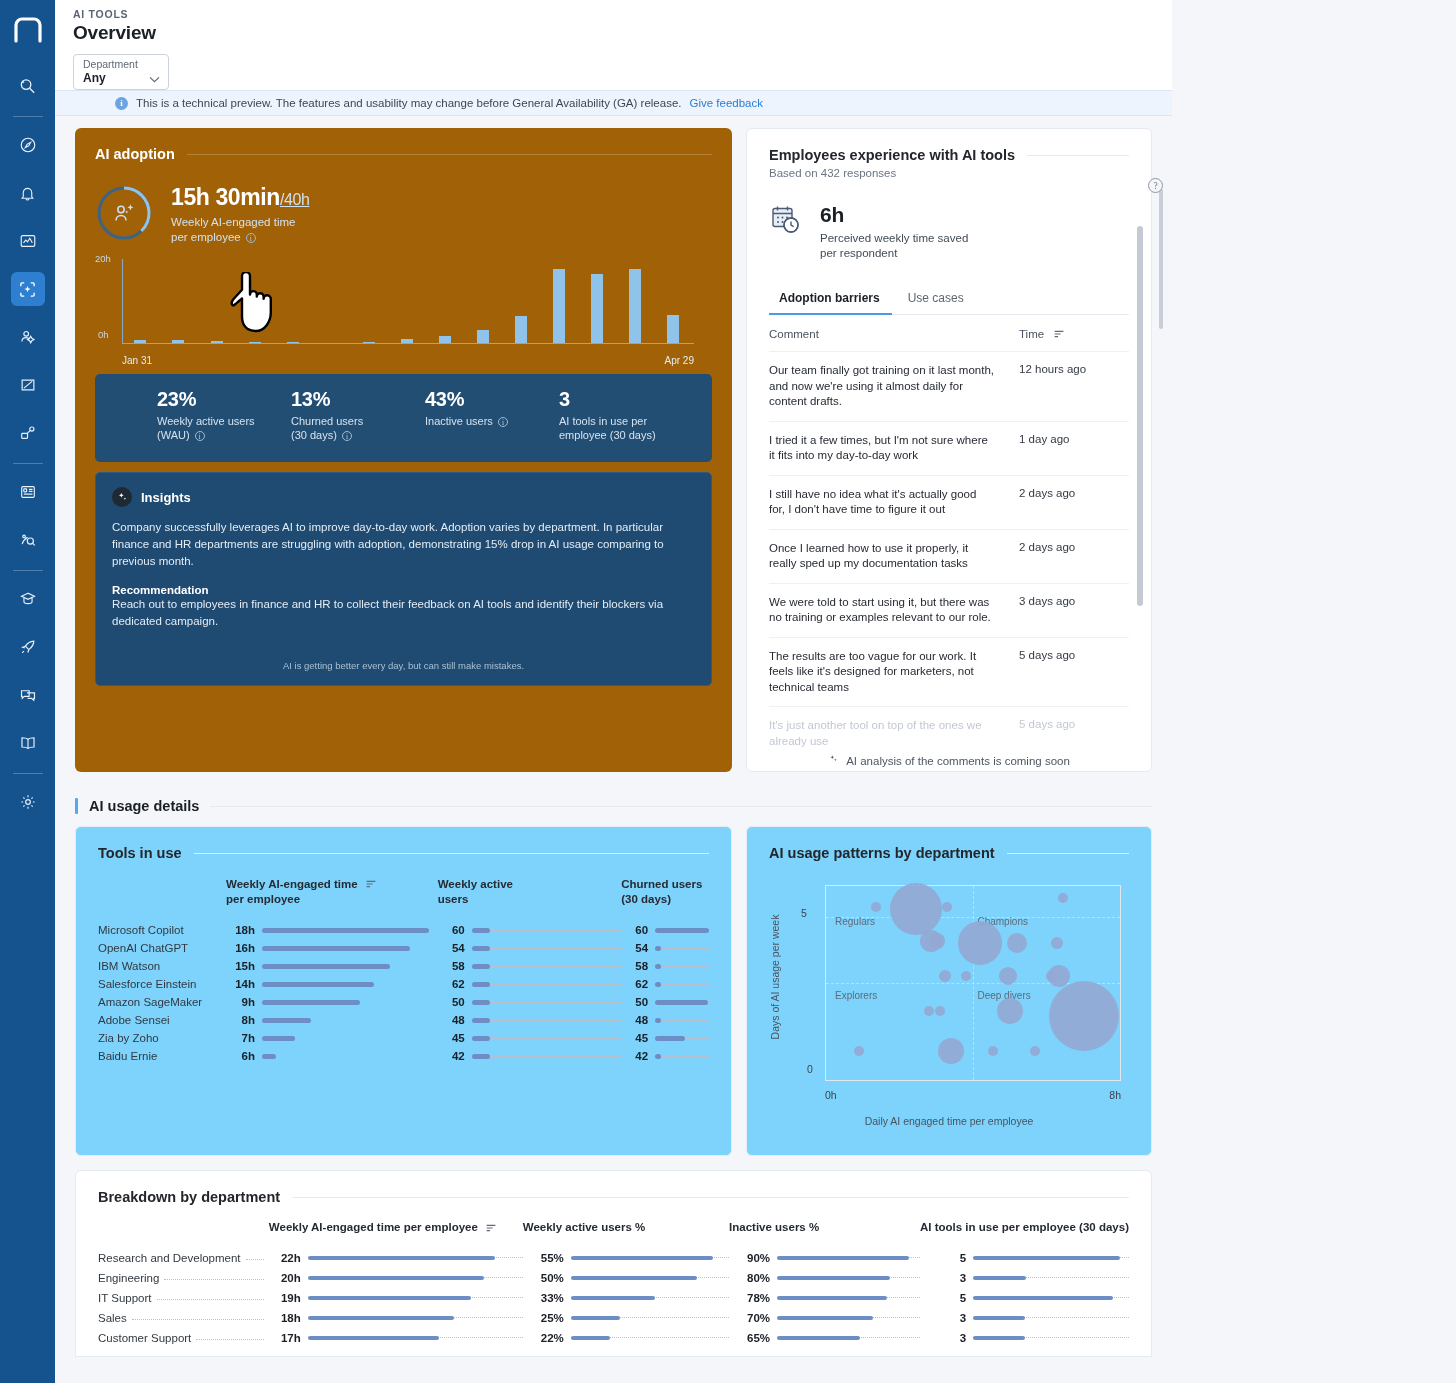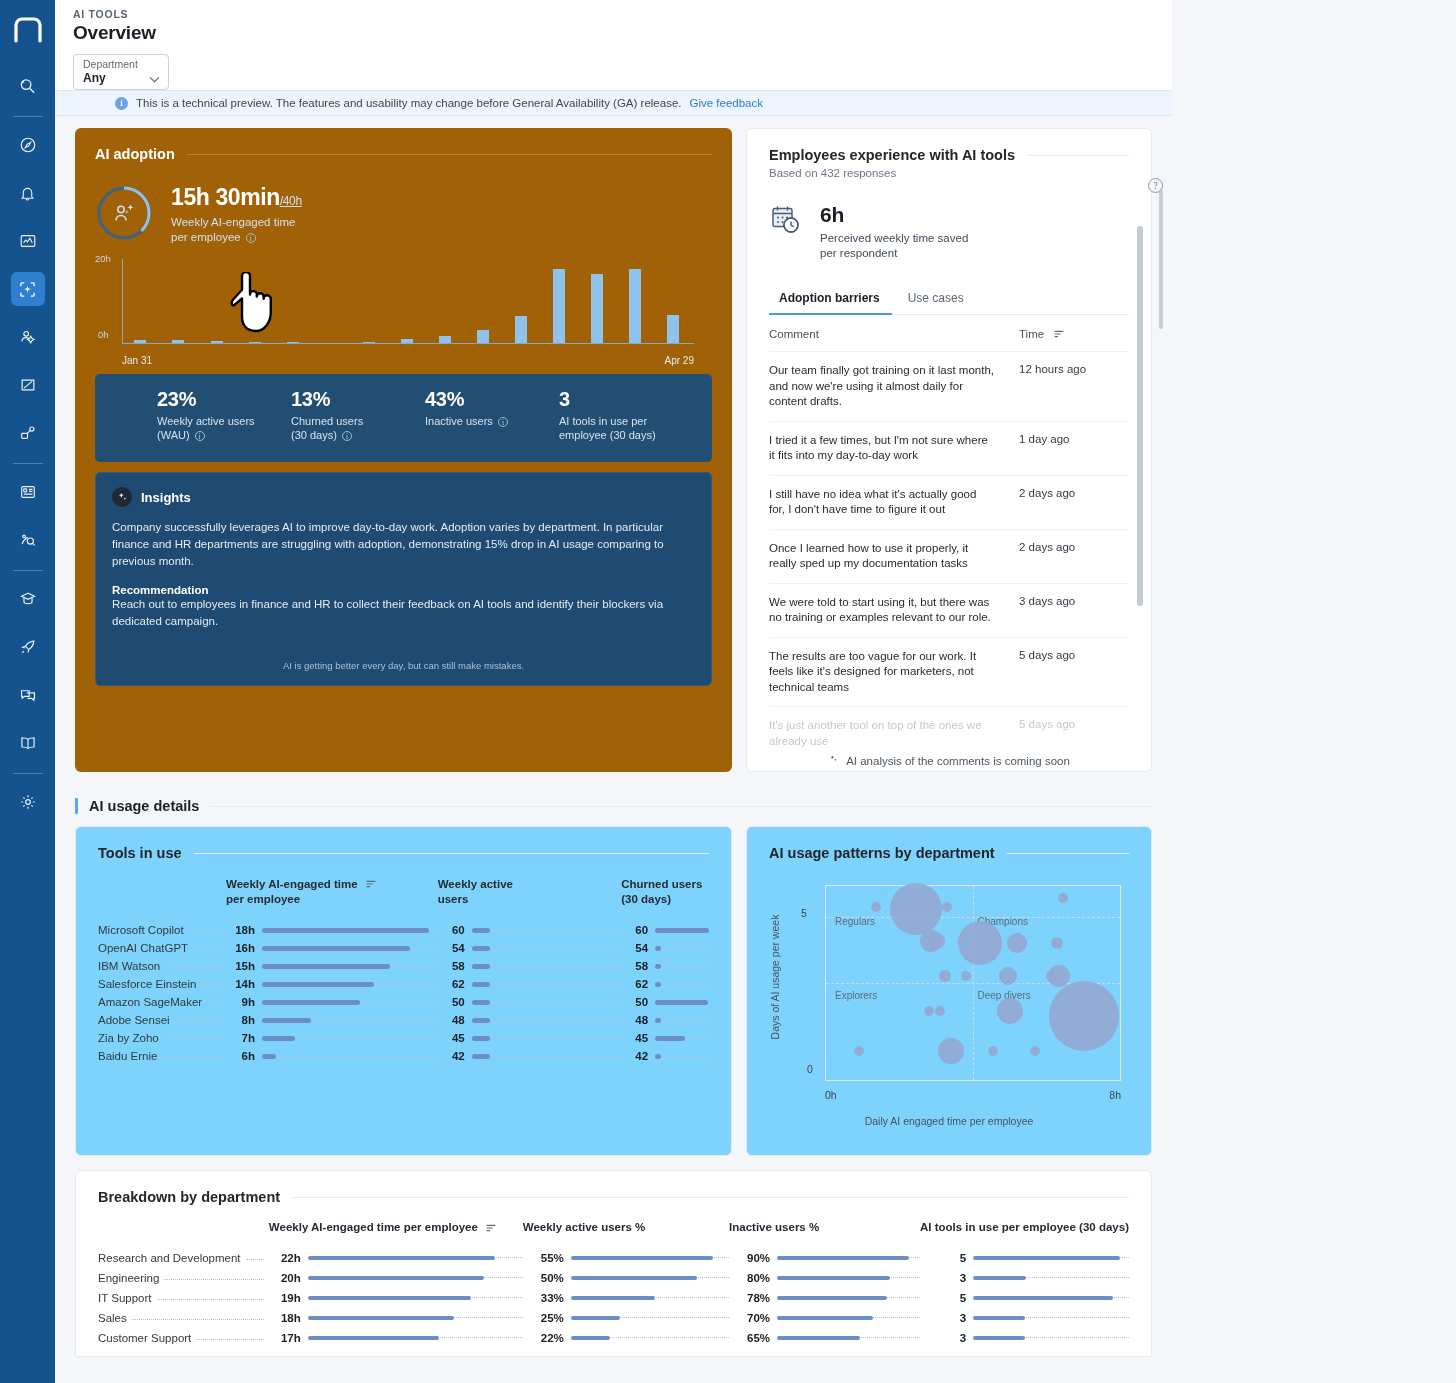--- a/index.html
+++ b/index.html
@@ -69,21 +69,21 @@
   .card-title-row { display:flex; align-items:center; gap:12px; }
   .card-title { font-size:14.5px; font-weight:700; white-space:nowrap; }
   .card-title.dark { color:#fff; }
   .rule { flex:1; height:1px; background:rgba(255,255,255,.2); }
   .rule-l { flex:1; height:1px; background:#e7ebf1; }
 
   
   .hero { display:flex; align-items:flex-start; gap:18px; margin-top:22px; }
   .gauge { position:relative; width:58px; height:58px; flex:0 0 58px; }
   .hero-val { font-size:23px; font-weight:700; letter-spacing:-.4px; }
-  .hero-val .sub { font-size:12px; font-weight:400; color:#cfe0ef;text-decoration:underline; }
+  .hero-val .sub { font-size:16px; font-weight:400; color:#cfe0ef;text-decoration:underline; }
   .hero-desc { font-size:11.5px; color:#d3e0ec; margin-top:4px; line-height:15px; }
   .iinfo { display:inline-block; width:10px;height:10px;border:1px solid #9fb9cf;border-radius:50%;
     font-size:7.5px;line-height:9px;text-align:center;color:#bed2e2;vertical-align:middle;margin-left:2px;
     font-family:"Liberation Serif",serif; }
 
   
   .chart-wrap { position:relative; margin-top:6px; height:115px; }
   .axis-lab { position:absolute; font-size:9.5px; color:#c6d6e4; }
   .plot { position:absolute; left:27px; top:8px; right:18px; bottom:22px; border-left:1px solid #8aa8c2; border-bottom:1px solid #8aa8c2; }
   .bar { position:absolute; bottom:0; background:#8fc3ea; width:12px; }

